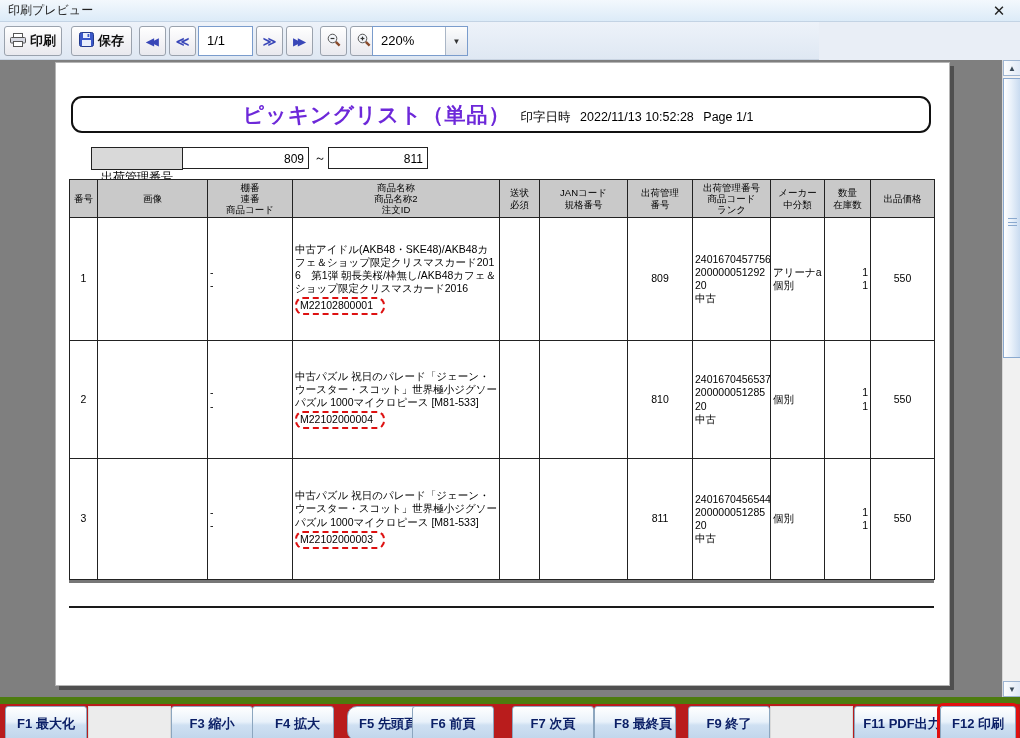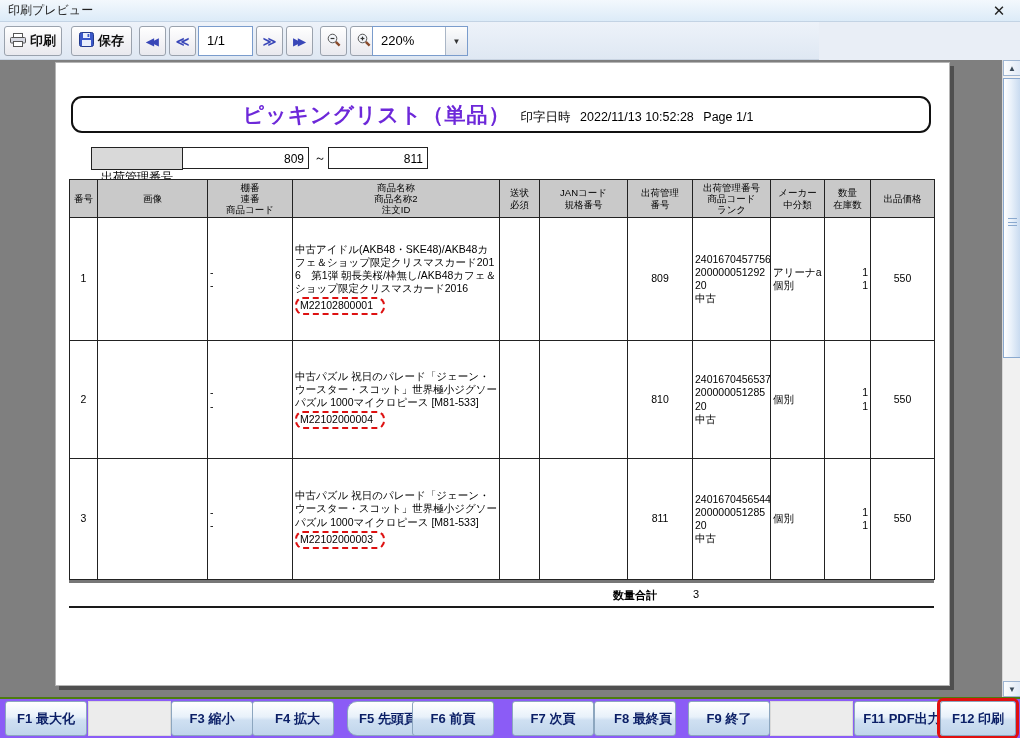--- a/index.html
+++ b/index.html
@@ -90,21 +90,21 @@
   .sb-up { top:0; } .sb-down { bottom:0; }
   .sb-thumb { position:absolute; left:0; top:18px; width:18px; height:280px;
     background:linear-gradient(90deg,#ffffff,#e9f1fa 45%,#c9dbf0); border:1px solid #8aa9cf; }
   .sb-grip { position:absolute; left:4px; top:50%; width:9px; height:8px;
     border-top:1px solid #8aa9cf; border-bottom:1px solid #8aa9cf; }
   .sb-grip::after { content:""; position:absolute; left:0; top:3px; width:9px;
     border-top:1px solid #8aa9cf; }
 
   
   .fbar { position:absolute; left:0; top:697px; width:1020px; height:41px;
-    background:#8b5cf6; border-top:2px solid #4d7c0f; }
+    background:#b91c1c; border-top:7px solid #4d7c0f; }
   .fkey { position:absolute; top:2px; width:82px; height:35px;
     background:linear-gradient(#ffffff,#e8f1fa 45%,#cfe0f2 55%,#c0d5eb);
     border:1px solid #8ca6bf; border-radius:3px; font-size:13px; font-weight:bold;
     color:#0b1f66; display:flex; align-items:center; justify-content:center;
     cursor:default; white-space:nowrap; }
   .fslot { position:absolute; top:2px; width:83px; height:35px; background:#ececec;
     border:1px solid #d9d9d9; }
   .fkey.highlight { box-shadow:0 0 0 3px #e01010; }
 </style>
 </head>
@@ -295,24 +295,20 @@
 中古</td>
             <td class="c-maker">個別</td>
             <td class="c-qty">1
 1</td>
             <td class="c-price">550</td>
           </tr>
         </tbody>
       </table>
 
       <div class="hline1"></div>
-      <div class="totalrow">
-        <span class="totallabel">数量合計</span>
-        <span class="totalvalue">3</span>
-      </div>
       <div class="hline2"></div>
 
     </div>
 
     <div class="vscroll">
       <div class="sbbtn sb-up">
         <span>▲</span>
       </div>
       <div class="sb-thumb">
         <div class="sb-grip"></div>

